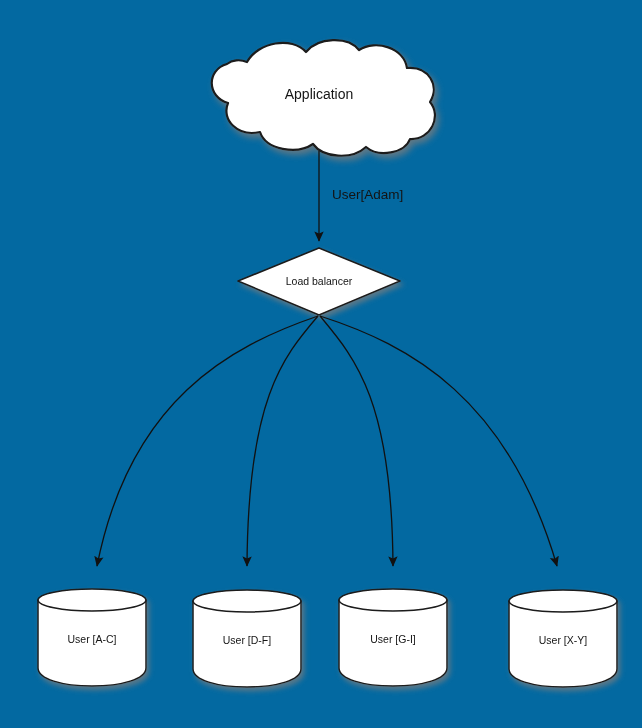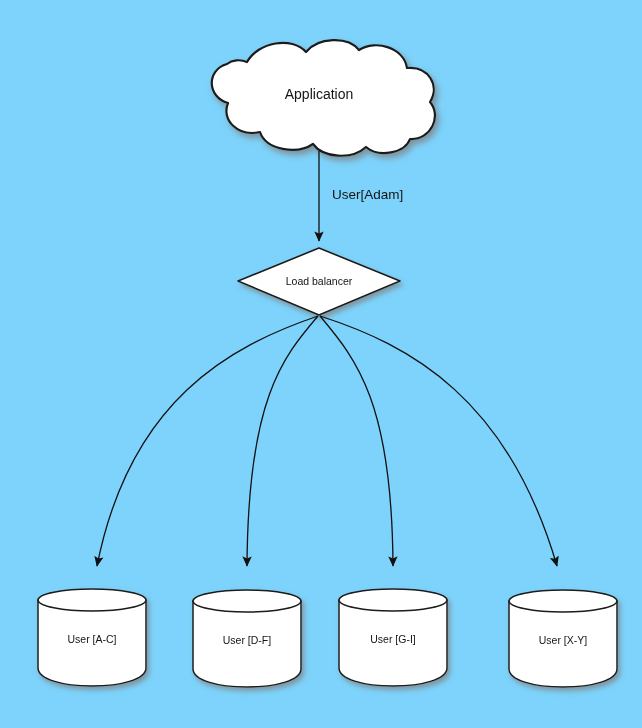--- a/index.html
+++ b/index.html
@@ -10,21 +10,21 @@
   body {
     width: 642px;
     height: 728px;
     font-family: "Liberation Sans", sans-serif;
     overflow: hidden;
   }
   #diagram-canvas {
     position: relative;
     width: 642px;
     height: 728px;
-    background: #7dd3fc;
+    background: #0369a1;
   }
   svg#diagram-svg {
     display: block;
     width: 642px;
     height: 728px;
   }
   .node-shape {
     fill: #ffffff;
     stroke: #1a1a1a;
     stroke-width: 1.6;

